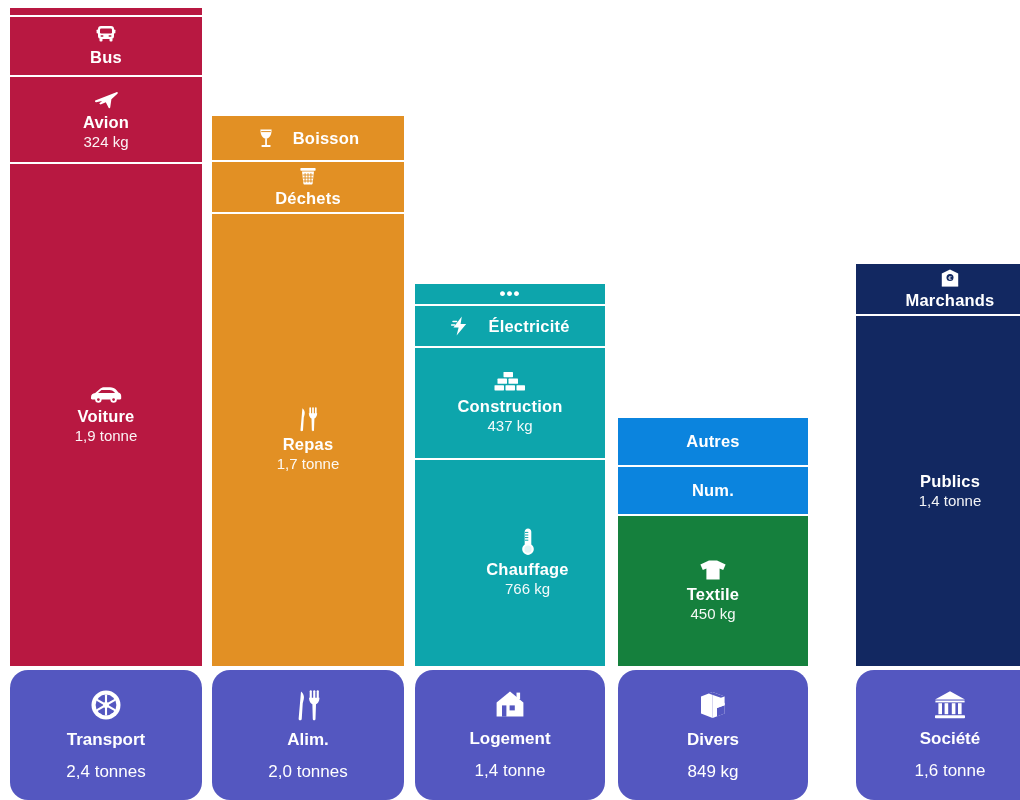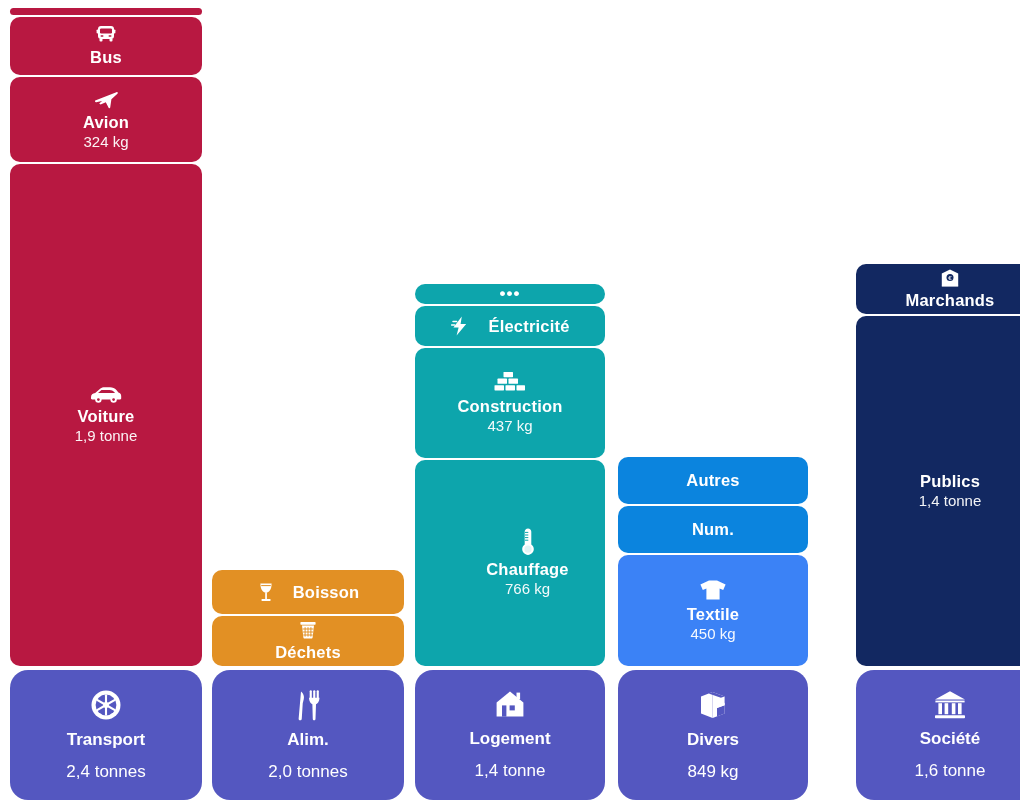--- a/index.html
+++ b/index.html
@@ -42,21 +42,20 @@
     position: relative;
     width: 100%;
     box-sizing: border-box;
     display: flex;
     flex-direction: column;
     align-items: center;
     justify-content: center;
     color: #ffffff;
     overflow: hidden;
     margin-bottom: 2px;
-    border-radius: 10px;
   }
   .segment:last-child { margin-bottom: 0; }
 
   .segment.inline {
     flex-direction: row;
     gap: 18px;
   }
 
   .seg-icon {
     display: block;
@@ -216,20 +215,33 @@
               <line x1="12.9" y1="7.2" x2="12.9" y2="16.6"></line>
               <line x1="4.6" y1="9.0" x2="15.4" y2="9.0"></line>
               <line x1="4.9" y1="12.0" x2="15.1" y2="12.0"></line>
               <line x1="5.3" y1="15.0" x2="14.7" y2="15.0"></line>
             </g>
           </svg>
         </span>
         <span class="seg-label">Déchets</span>
       </div>
 
+      <div class="segment" style="background:#E29024; height:452px;">
+        <span class="seg-icon">
+          <svg width="24" height="26" viewBox="0 0 24 26" aria-hidden="true">
+            <path d="M6.4 2.2 C8.3 3.6 9.2 6.0 8.6 8.4 L7.8 11.6 L7.0 24.0 C6.95 24.8 6.4 25.2 5.7 25.2 C5.0 25.2 4.5 24.8 4.5 24.0 Z" fill="#fff"></path>
+            <path d="M14.2 2.0 L14.2 8.0" stroke="#fff" stroke-width="1.7" stroke-linecap="round"></path>
+            <path d="M17.0 2.0 L17.0 8.0" stroke="#fff" stroke-width="1.7" stroke-linecap="round"></path>
+            <path d="M19.8 2.0 L19.8 8.0" stroke="#fff" stroke-width="1.7" stroke-linecap="round"></path>
+            <path d="M12.8 7.2 L21.2 7.2 C21.2 10.2 19.6 12.0 18.4 12.4 L18.0 24.0 C18.0 24.8 17.5 25.2 16.9 25.2 C16.3 25.2 15.8 24.8 15.8 24.0 L15.5 12.4 C14.3 12.0 12.8 10.2 12.8 7.2 Z" fill="#fff"></path>
+          </svg>
+        </span>
+        <span class="seg-label">Repas</span>
+        <span class="seg-value">1,7 tonne</span>
+      </div>
     </div>
 
     <div class="footer-card" style="height:130px;">
       <span class="footer-icon">
         <svg width="30" height="34" viewBox="0 0 24 26" aria-hidden="true">
           <path d="M6.4 2.2 C8.3 3.6 9.2 6.0 8.6 8.4 L7.8 11.6 L7.0 24.0 C6.95 24.8 6.4 25.2 5.7 25.2 C5.0 25.2 4.5 24.8 4.5 24.0 Z" fill="#fff"></path>
           <path d="M14.2 2.0 L14.2 8.0" stroke="#fff" stroke-width="1.7" stroke-linecap="round"></path>
           <path d="M17.0 2.0 L17.0 8.0" stroke="#fff" stroke-width="1.7" stroke-linecap="round"></path>
           <path d="M19.8 2.0 L19.8 8.0" stroke="#fff" stroke-width="1.7" stroke-linecap="round"></path>
           <path d="M12.8 7.2 L21.2 7.2 C21.2 10.2 19.6 12.0 18.4 12.4 L18.0 24.0 C18.0 24.8 17.5 25.2 16.9 25.2 C16.3 25.2 15.8 24.8 15.8 24.0 L15.5 12.4 C14.3 12.0 12.8 10.2 12.8 7.2 Z" fill="#fff"></path>
@@ -309,21 +321,21 @@
     <div class="stack">
 
       <div class="segment" style="background:#0B84DE; height:47px;">
         <span class="seg-label">Autres</span>
       </div>
 
       <div class="segment" style="background:#0B84DE; height:47px;">
         <span class="seg-label">Num.</span>
       </div>
 
-      <div class="segment" style="background:#3b82f6; height:111px;">
+      <div class="segment" style="background:#15803d; height:150px;">
         <span class="seg-icon">
           <svg width="30" height="24" viewBox="0 0 30 24" aria-hidden="true">
             <path d="M11.0 2.4 L19.0 2.4 L27.6 6.6 L25.2 12.0 L21.6 10.4 L21.6 21.6 L8.4 21.6 L8.4 10.4 L4.8 12.0 L2.4 6.6 Z" fill="#fff"></path>
           </svg>
         </span>
         <span class="seg-label">Textile</span>
         <span class="seg-value">450 kg</span>
       </div>
     </div>
 

